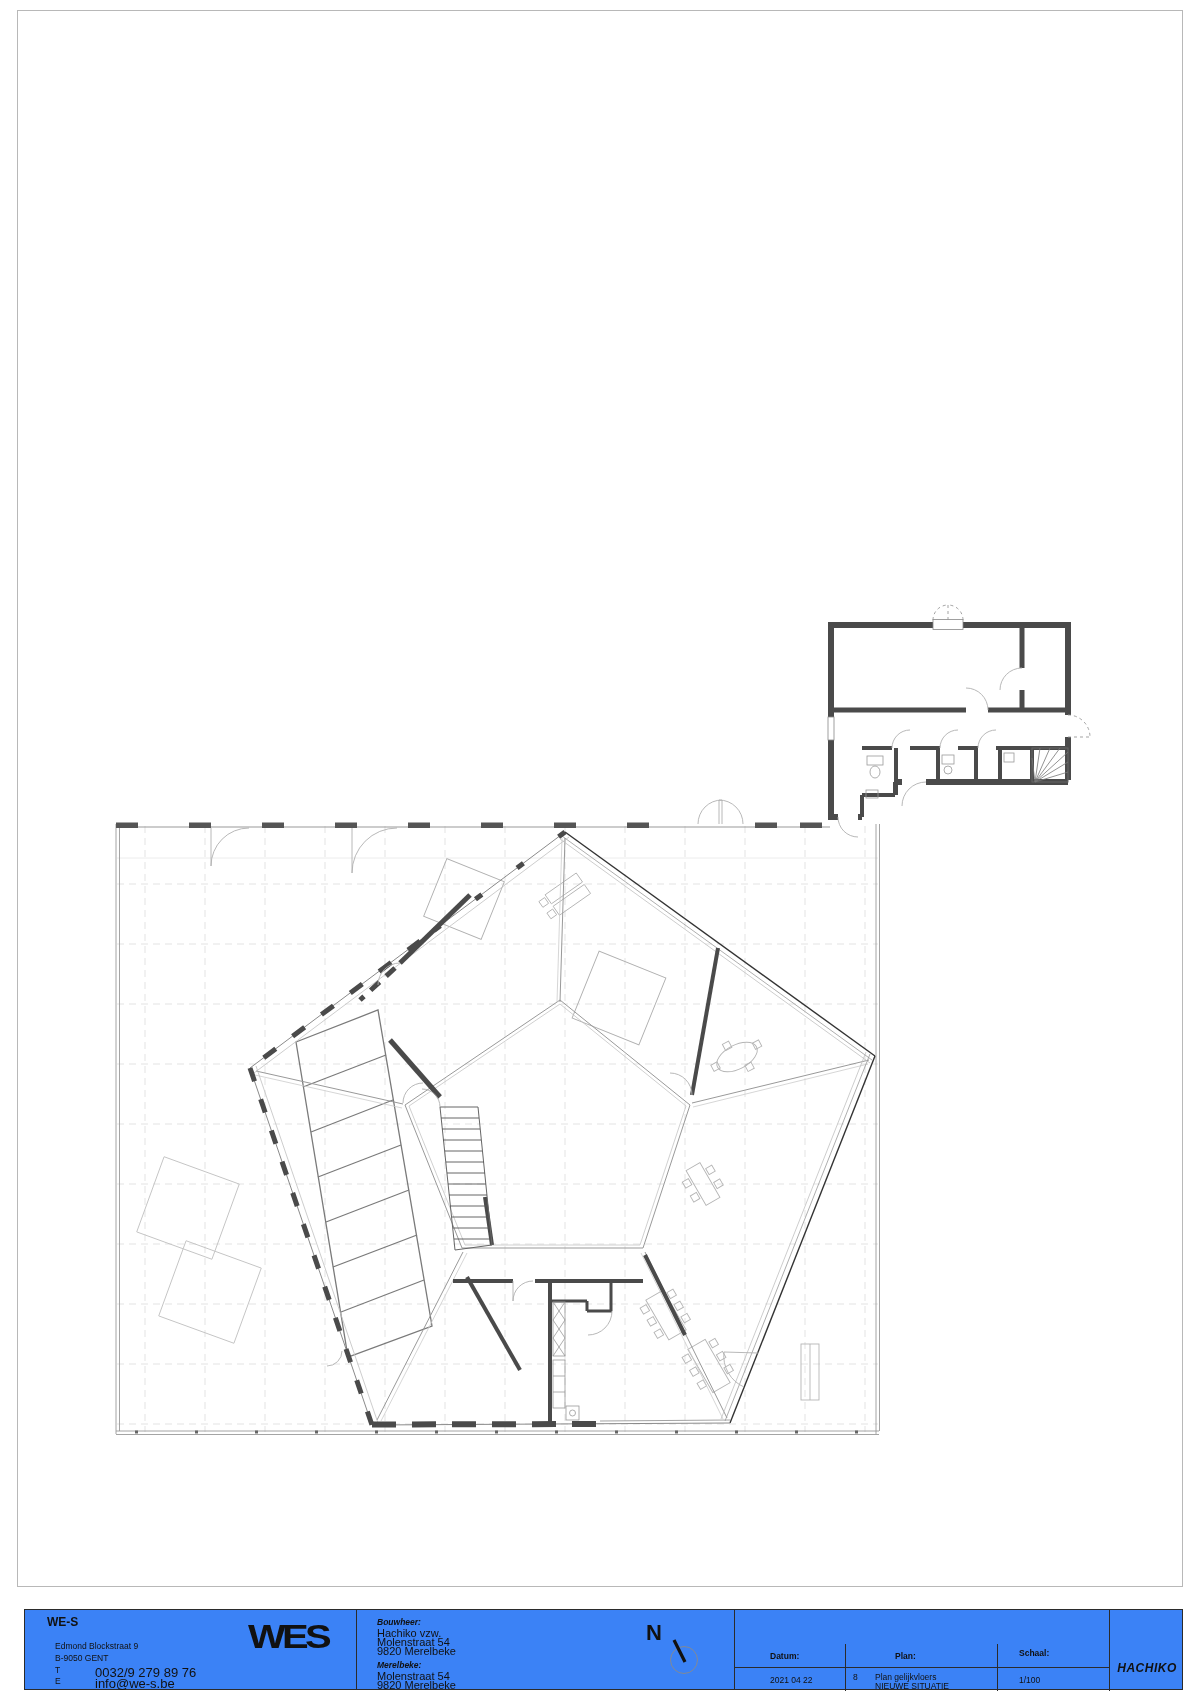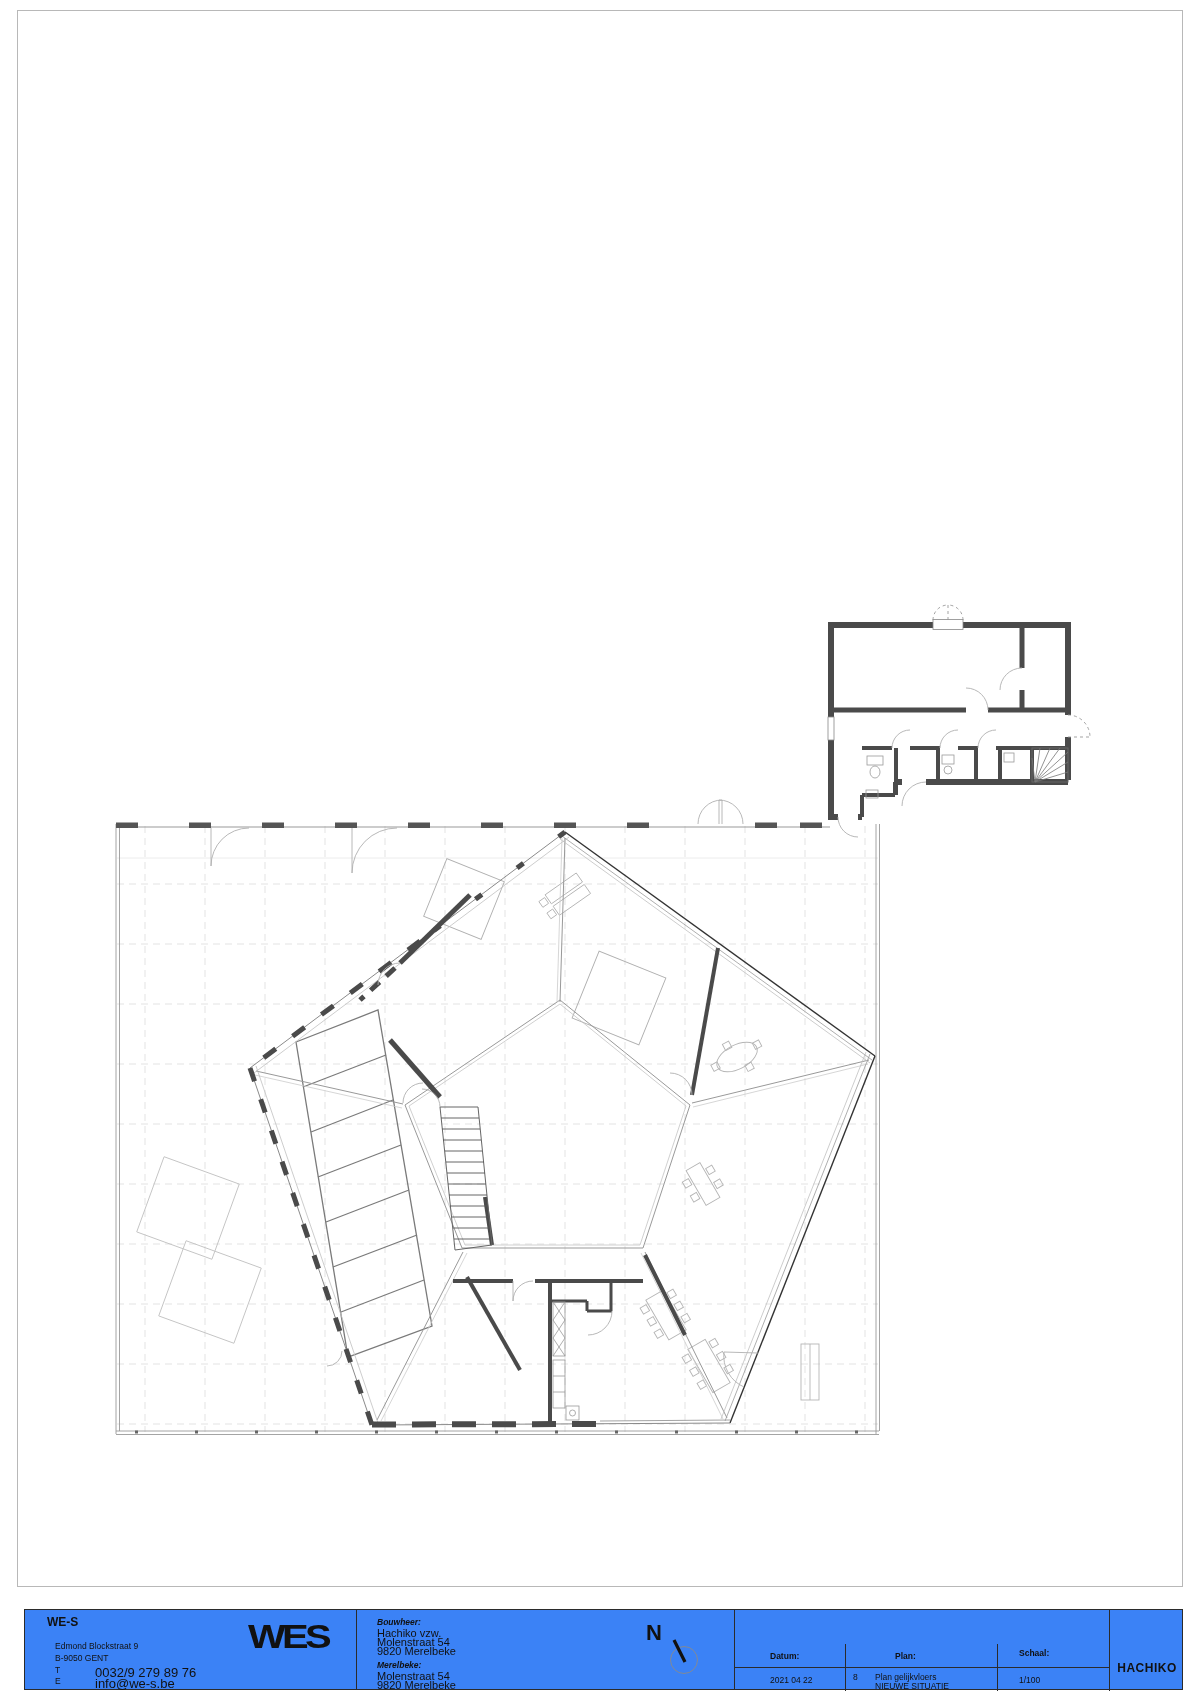--- a/index.html
+++ b/index.html
@@ -23,21 +23,21 @@
   .r1{position:absolute;left:0;top:0;width:450px;height:34px;border-bottom:1px solid #2b2b2b;box-sizing:border-box;}
   .r1 .vline{position:absolute;left:262px;top:0;width:1px;height:100%;background:#2b2b2b;}
   .r2{position:absolute;left:0;top:34px;width:450px;height:24px;box-sizing:border-box;}
   .r2b{position:absolute;left:0;top:57px;width:374px;height:1px;background:#2b2b2b;}
   .r3{position:absolute;left:0;top:58px;width:450px;height:23px;box-sizing:border-box;}
   .v110{position:absolute;left:110px;top:34px;width:1px;height:47px;background:#2b2b2b;}
   .v262{position:absolute;left:262px;top:34px;width:1px;height:47px;background:#2b2b2b;}
   .v374{position:absolute;left:374px;top:0px;width:1px;height:81px;background:#2b2b2b;}
   .f-label{font-size:8.5px;font-weight:bold;position:absolute;white-space:nowrap;}
   .f-val{font-size:8.5px;position:absolute;white-space:nowrap;}
-  .code{position:absolute;left:374px;top:34px;width:76px;height:47px;display:flex;align-items:center;justify-content:center;font-weight:bold;font-size:12px;letter-spacing:.5px;}
+  .code{position:absolute;left:374px;top:34px;width:76px;height:47px;display:flex;align-items:center;justify-content:center;font-weight:bold;font-size:12px;letter-spacing:.5px;font-style:italic;}
 </style>
 </head>
 <body>
 
 <div id="sheet">
 
 <svg id="plan-svg" width="1200" height="1699" viewBox="0 0 1200 1699">
 
   <rect x="17.5" y="10.5" width="1165" height="1576" fill="none" stroke="#b8b8b8" stroke-width="1"></rect>
 

